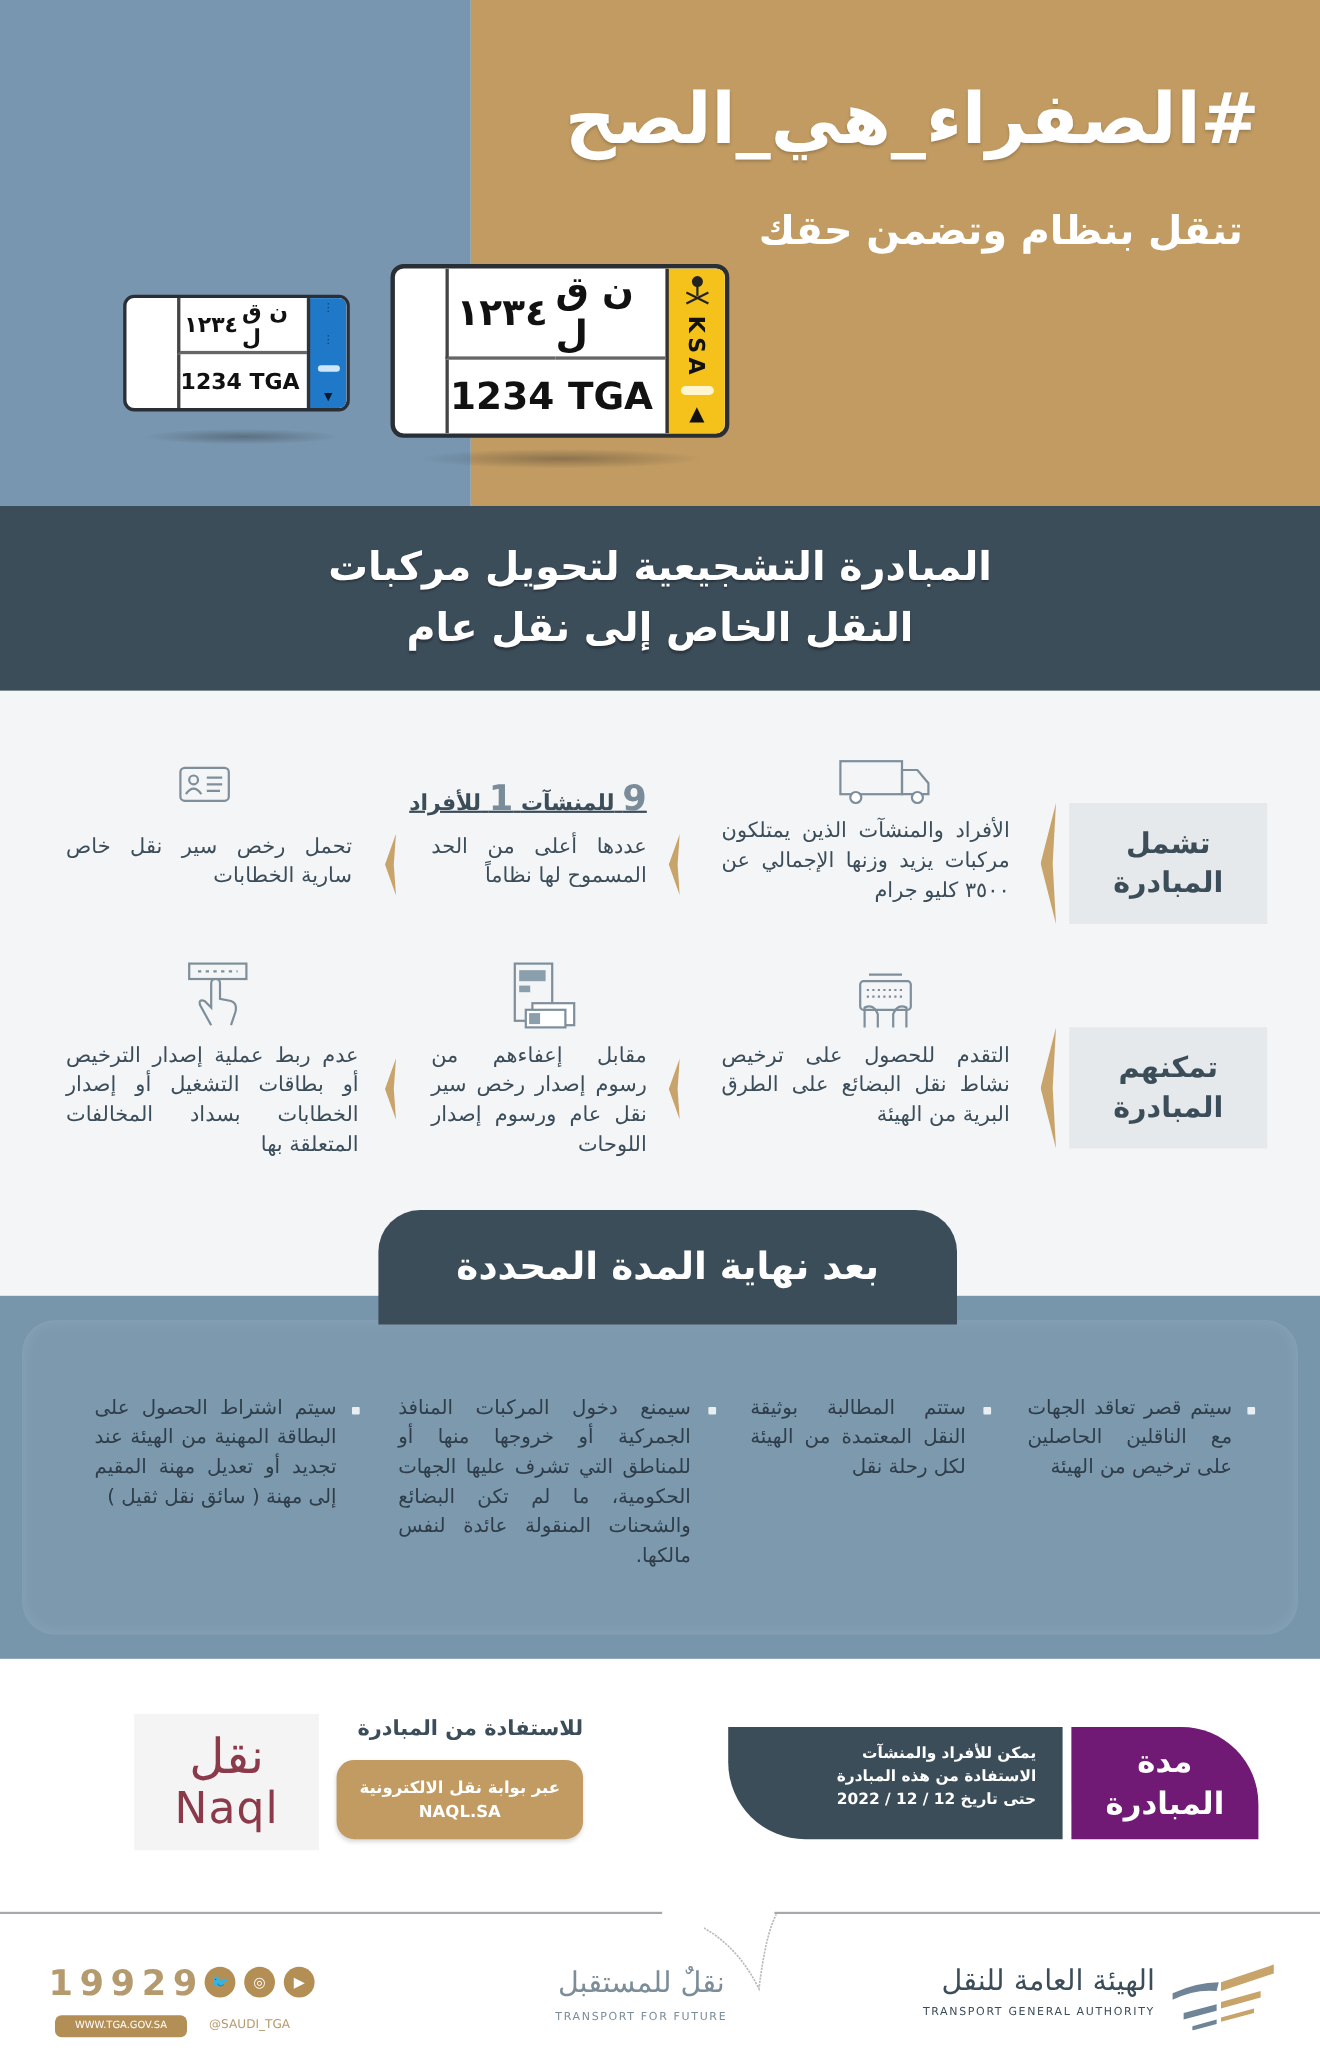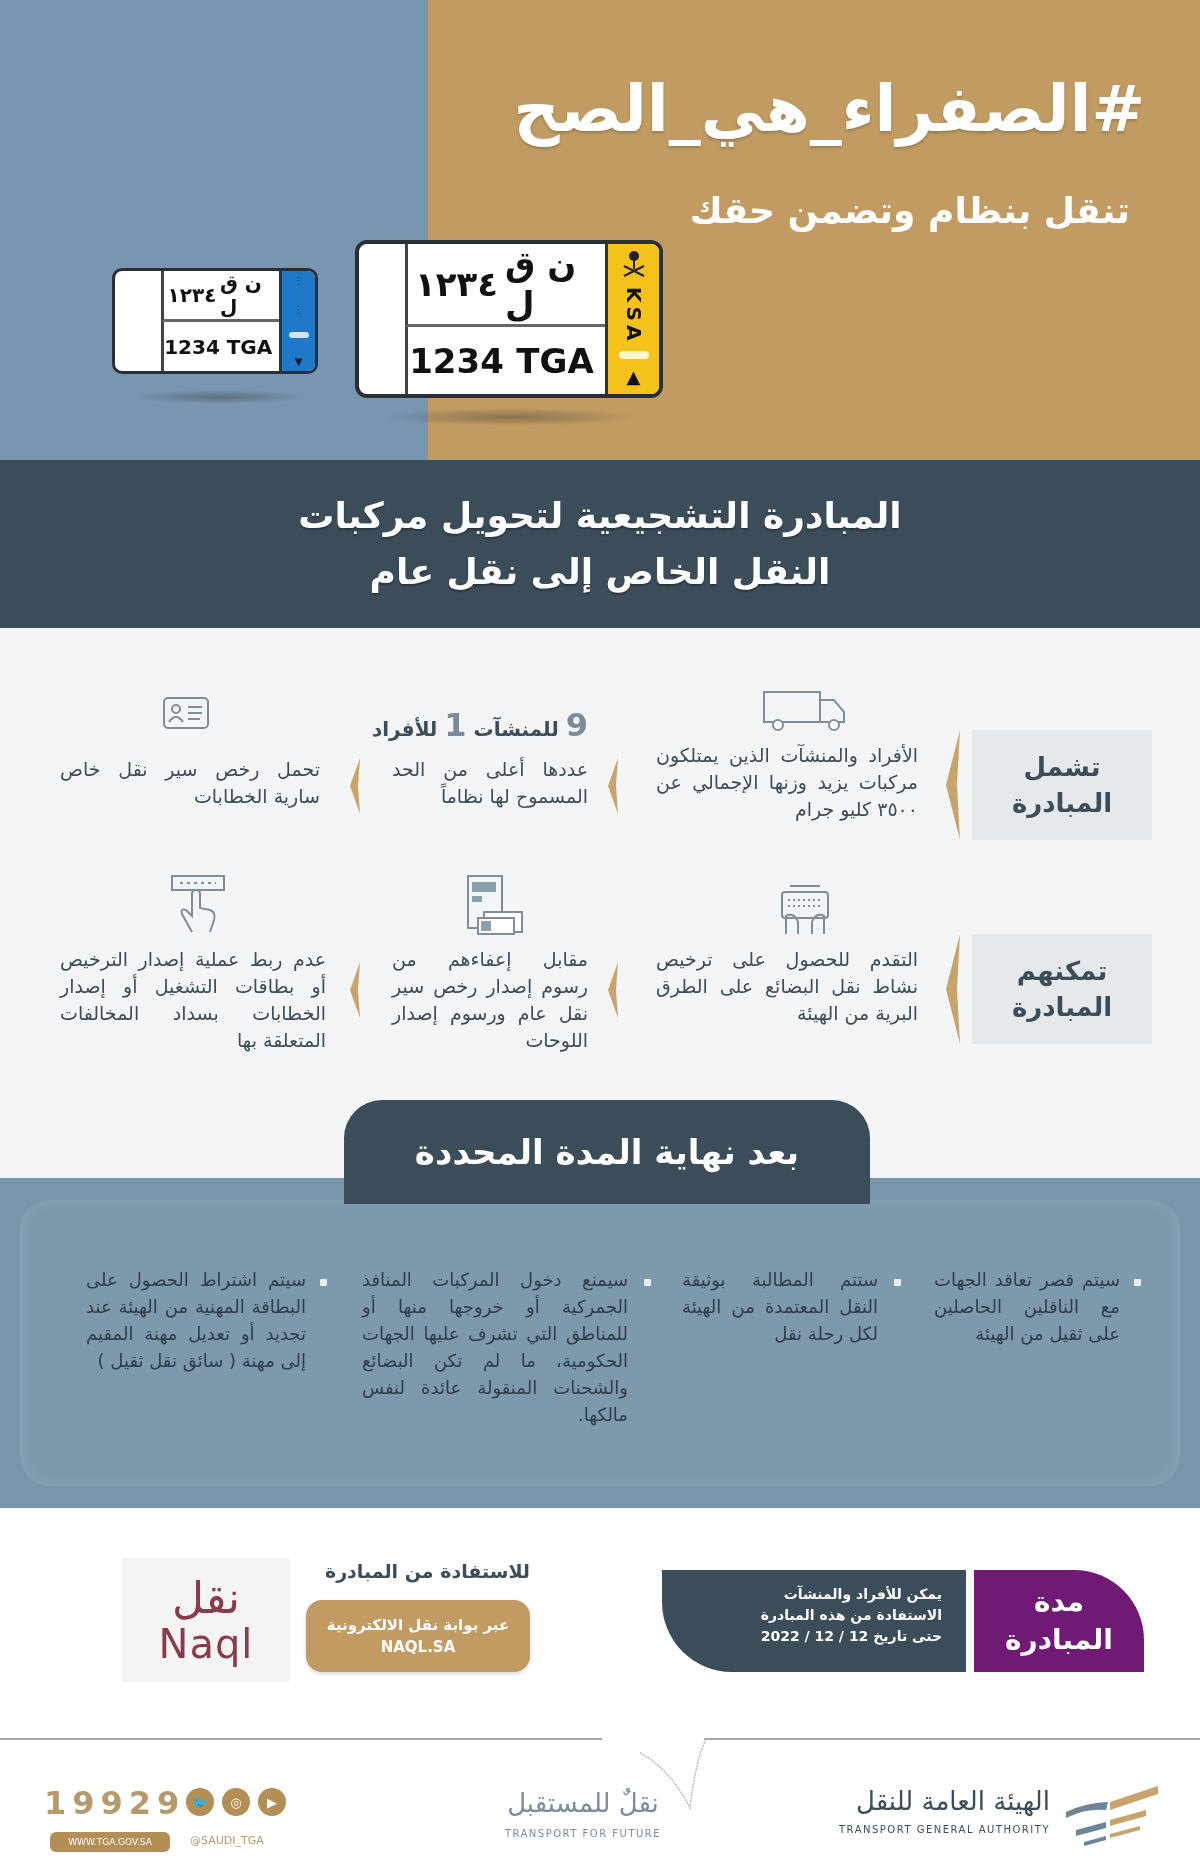--- a/index.html
+++ b/index.html
@@ -31,21 +31,21 @@
   .banner { position: absolute; left: 0; top: 460px; width: 1200px; height: 168px; background: #3c4d5a; display: flex; flex-direction: column; align-items: center; justify-content: center; }
   .banner-line { color: #ffffff; font-size: 36px; font-weight: bold; line-height: 56px; text-shadow: 0 2px 2px rgba(0,0,0,0.3); }
 
   
   .light { position: absolute; left: 0; top: 628px; width: 1200px; height: 550px; background: #f3f5f6; }
   .row-label { position: absolute; right: 48px; width: 180px; height: 110px; background: #e6e9eb; display: flex; align-items: center; justify-content: center; text-align: center; color: #3c4d5a; font-size: 26px; font-weight: bold; line-height: 36px; }
   .chev { position: absolute; width: 14px; }
   .chev svg { display: block; }
   .item { position: absolute; color: #3c4d5a; font-size: 19px; line-height: 27px; text-align: justify; text-align-last: right; }
   .icon { position: absolute; }
-  .count-line { position: absolute; color: #3c4d5a; font-size: 20px; font-weight: bold; white-space: nowrap; }
+  .count-line { position: absolute; color: #3c4d5a; font-size: 20px; font-weight: bold; white-space: nowrap; text-decoration: underline; }
   .count-line .big { font-size: 32px; color: #7a8c99; }
 
   
   .tab { position: absolute; left: 344px; top: 1100px; width: 526px; height: 104px; background: #3c4d5a; border-radius: 38px 38px 0 0; display: flex; align-items: center; justify-content: center; color: #fff; font-size: 34px; font-weight: bold; z-index: 3; }
   .blue { position: absolute; left: 0; top: 1178px; width: 1200px; height: 330px; background: #7896ab; }
   .blue-inner { position: absolute; left: 20px; top: 22px; width: 1160px; height: 286px; background: #7c99ae; border-radius: 30px; box-shadow: inset 0 0 14px rgba(255,255,255,0.12); }
   .bullet { position: absolute; color: #2e3d49; font-size: 18px; line-height: 27px; text-align: justify; text-align-last: right; }
   .bullet-dot { position: absolute; width: 7px; height: 7px; background: #e9eef2; border-radius: 1px; }
 
   
@@ -219,21 +219,21 @@
     </svg>
 </div>
 <div class="item" style="right:874px;top:946px;width:266px;">عدم ربط عملية إصدار الترخيص أو بطاقات التشغيل أو إصدار الخطابات بسداد المخالفات المتعلقة بها</div>
 
 <div class="blue">
   <div class="blue-inner"></div>
 </div>
 <div class="tab">بعد نهاية المدة المحددة</div>
 
 <div class="bullet-dot" style="left:1134px;top:1279px;"></div>
-<div class="bullet" style="right:80px;top:1266px;width:186px;">سيتم قصر تعاقد الجهات مع الناقلين الحاصلين على ثقيل من الهيئة</div>
+<div class="bullet" style="right:80px;top:1266px;width:186px;">سيتم قصر تعاقد الجهات مع الناقلين الحاصلين على ترخيص من الهيئة</div>
 
 <div class="bullet-dot" style="left:894px;top:1279px;"></div>
 <div class="bullet" style="right:322px;top:1266px;width:196px;">ستتم المطالبة بوثيقة النقل المعتمدة من الهيئة لكل رحلة نقل</div>
 
 <div class="bullet-dot" style="left:644px;top:1279px;"></div>
 <div class="bullet" style="right:572px;top:1266px;width:266px;">سيمنع دخول المركبات المنافذ الجمركية أو خروجها منها أو للمناطق التي تشرف عليها الجهات الحكومية، ما لم تكن البضائع والشحنات المنقولة عائدة لنفس مالكها.</div>
 
 <div class="bullet-dot" style="left:320px;top:1279px;"></div>
 <div class="bullet" style="right:894px;top:1266px;width:220px;">سيتم اشتراط الحصول على البطاقة المهنية من الهيئة عند تجديد أو تعديل مهنة المقيم إلى مهنة ( سائق نقل ثقيل )</div>
 

